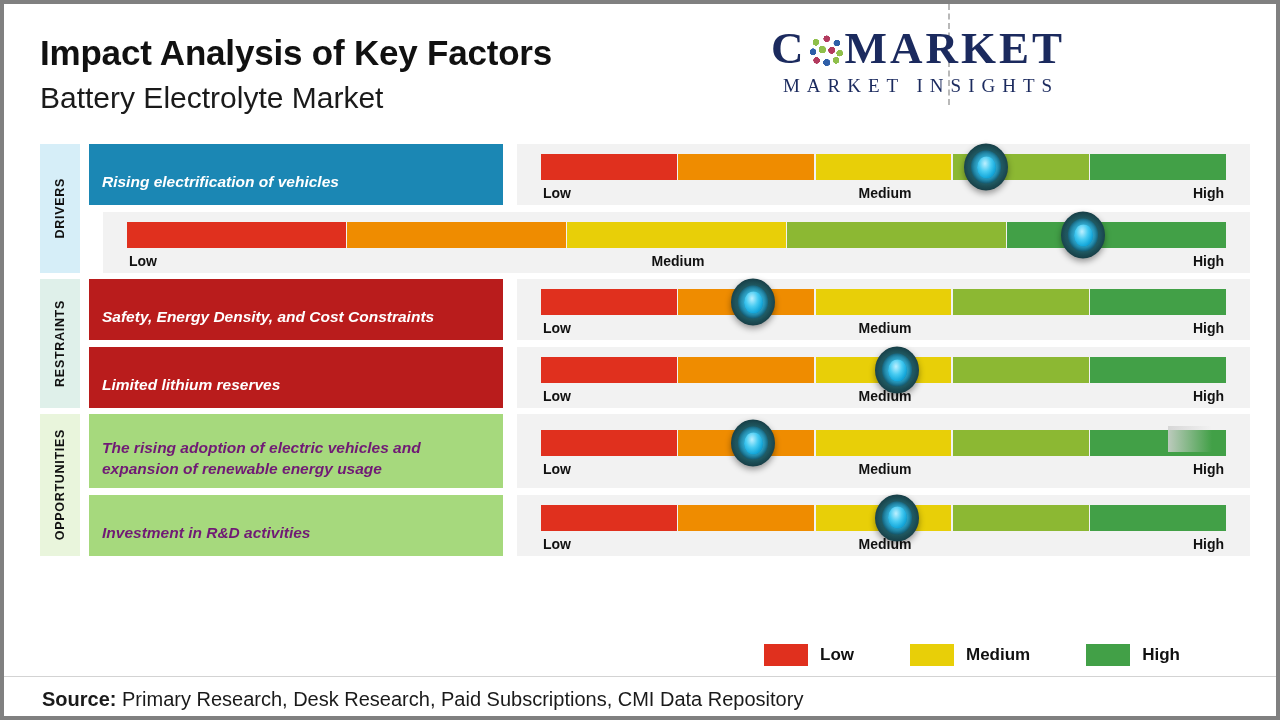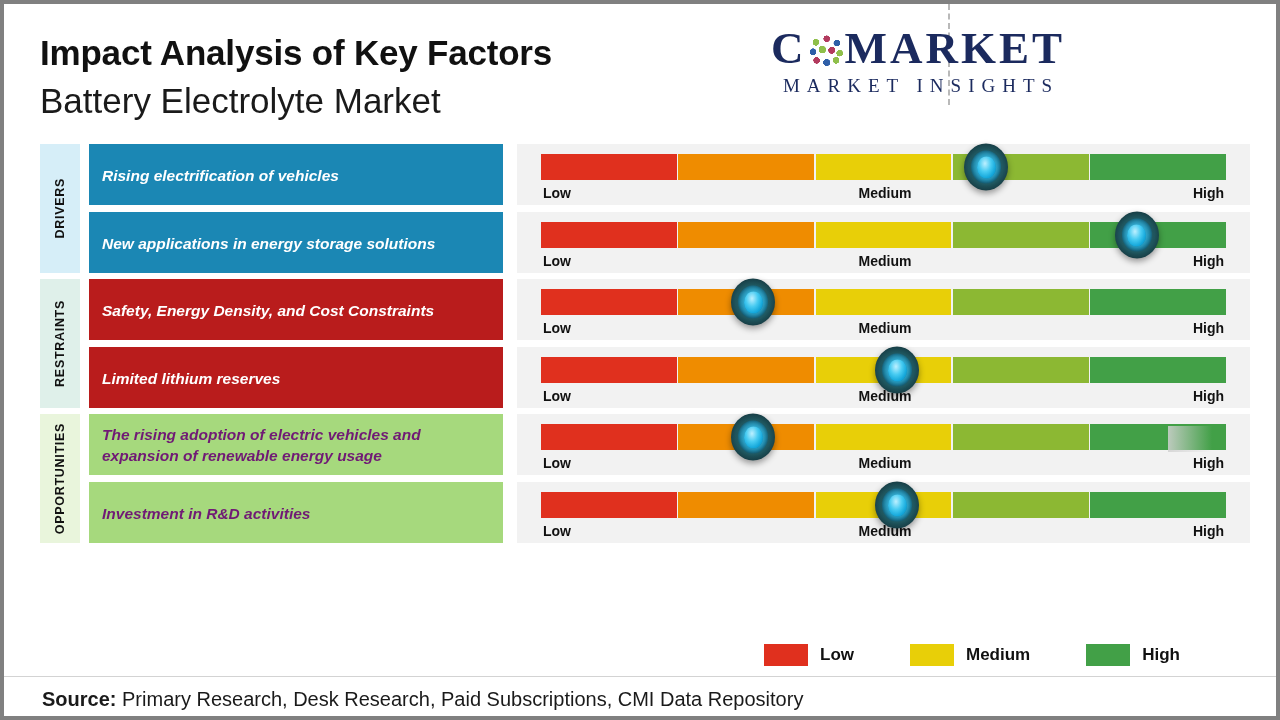--- a/index.html
+++ b/index.html
@@ -19,21 +19,21 @@
   }
 
   
   #header { position: absolute; left: 0; top: 0; width: 1079px; height: 128px; }
   #title-block { position: absolute; left: 36px; top: 28px; }
   #title-main {
     font-size: 35px; font-weight: bold; color: #111111;
     letter-spacing: -0.2px; line-height: 1.18; white-space: nowrap;
   }
   #title-sub {
-    font-size: 35px; font-weight: normal; color: #1a1a1a;
+    font-size: 30px; font-weight: normal; color: #1a1a1a;
     line-height: 1.3; margin-top: 5px; white-space: nowrap;
   }
 
   #logo-divider {
     position: absolute; left: 944px; top: 0px; width: 0; height: 101px;
     border-left: 2px dashed #b9b9b9;
   }
   #logo { position: absolute; right: 18px; top: 22px; text-align: center; }
   #logo-word {
     display: flex; align-items: center; justify-content: center;
@@ -82,21 +82,21 @@
   .cat-restraints { background: #dff0ea; }
   .cat-opps       { background: #e9f5dc; }
 
   .rows { flex: 1; display: flex; flex-direction: column; }
   .factor-row { display: flex; align-items: stretch; }
   .factor-row + .factor-row { margin-top: 7px; }
 
   .card {
     width: 414px; flex: 0 0 414px;
     display: flex; align-items: center;
-    padding: 11px 14px 8px 13px;
+    padding: 24px 14px 8px 13px;
     font-size: 15.5px; font-weight: bold; font-style: italic;
     line-height: 1.35;
   }
   .card-drivers    { background: #1b87b4; color: #ffffff; }
   .card-restraints { background: #b91c1c; color: #ffffff; }
   .card-opps       { background: #a6d97d; color: #701a75; }
 
   .gauge-panel {
     flex: 1; margin-left: 14px;
     background: #f2f2f2;
@@ -219,23 +219,20 @@
               </div>
               <div class="scale">
                 <span class="lbl-low">Low</span>
                 <span class="lbl-mid">Medium</span>
                 <span class="lbl-high">High</span>
               </div>
             </div>
           </div>
 
           <div class="factor-row">
-            <div class="card card-drivers">
-              <span>New applications in energy storage solutions</span>
-            </div>
             <div class="gauge-panel">
               <div class="bar">
                 <div class="seg s1"></div>
                 <div class="seg s2"></div>
                 <div class="seg s3"></div>
                 <div class="seg s4"></div>
                 <div class="seg s5"></div>
                 <div class="marker" style="left: 87%;"></div>
               </div>
               <div class="scale">

